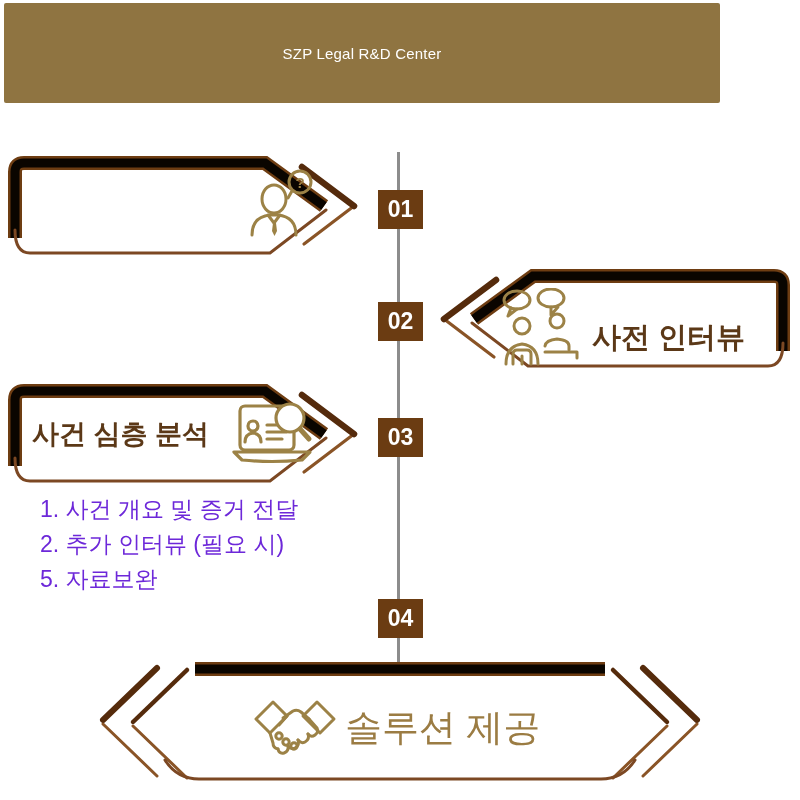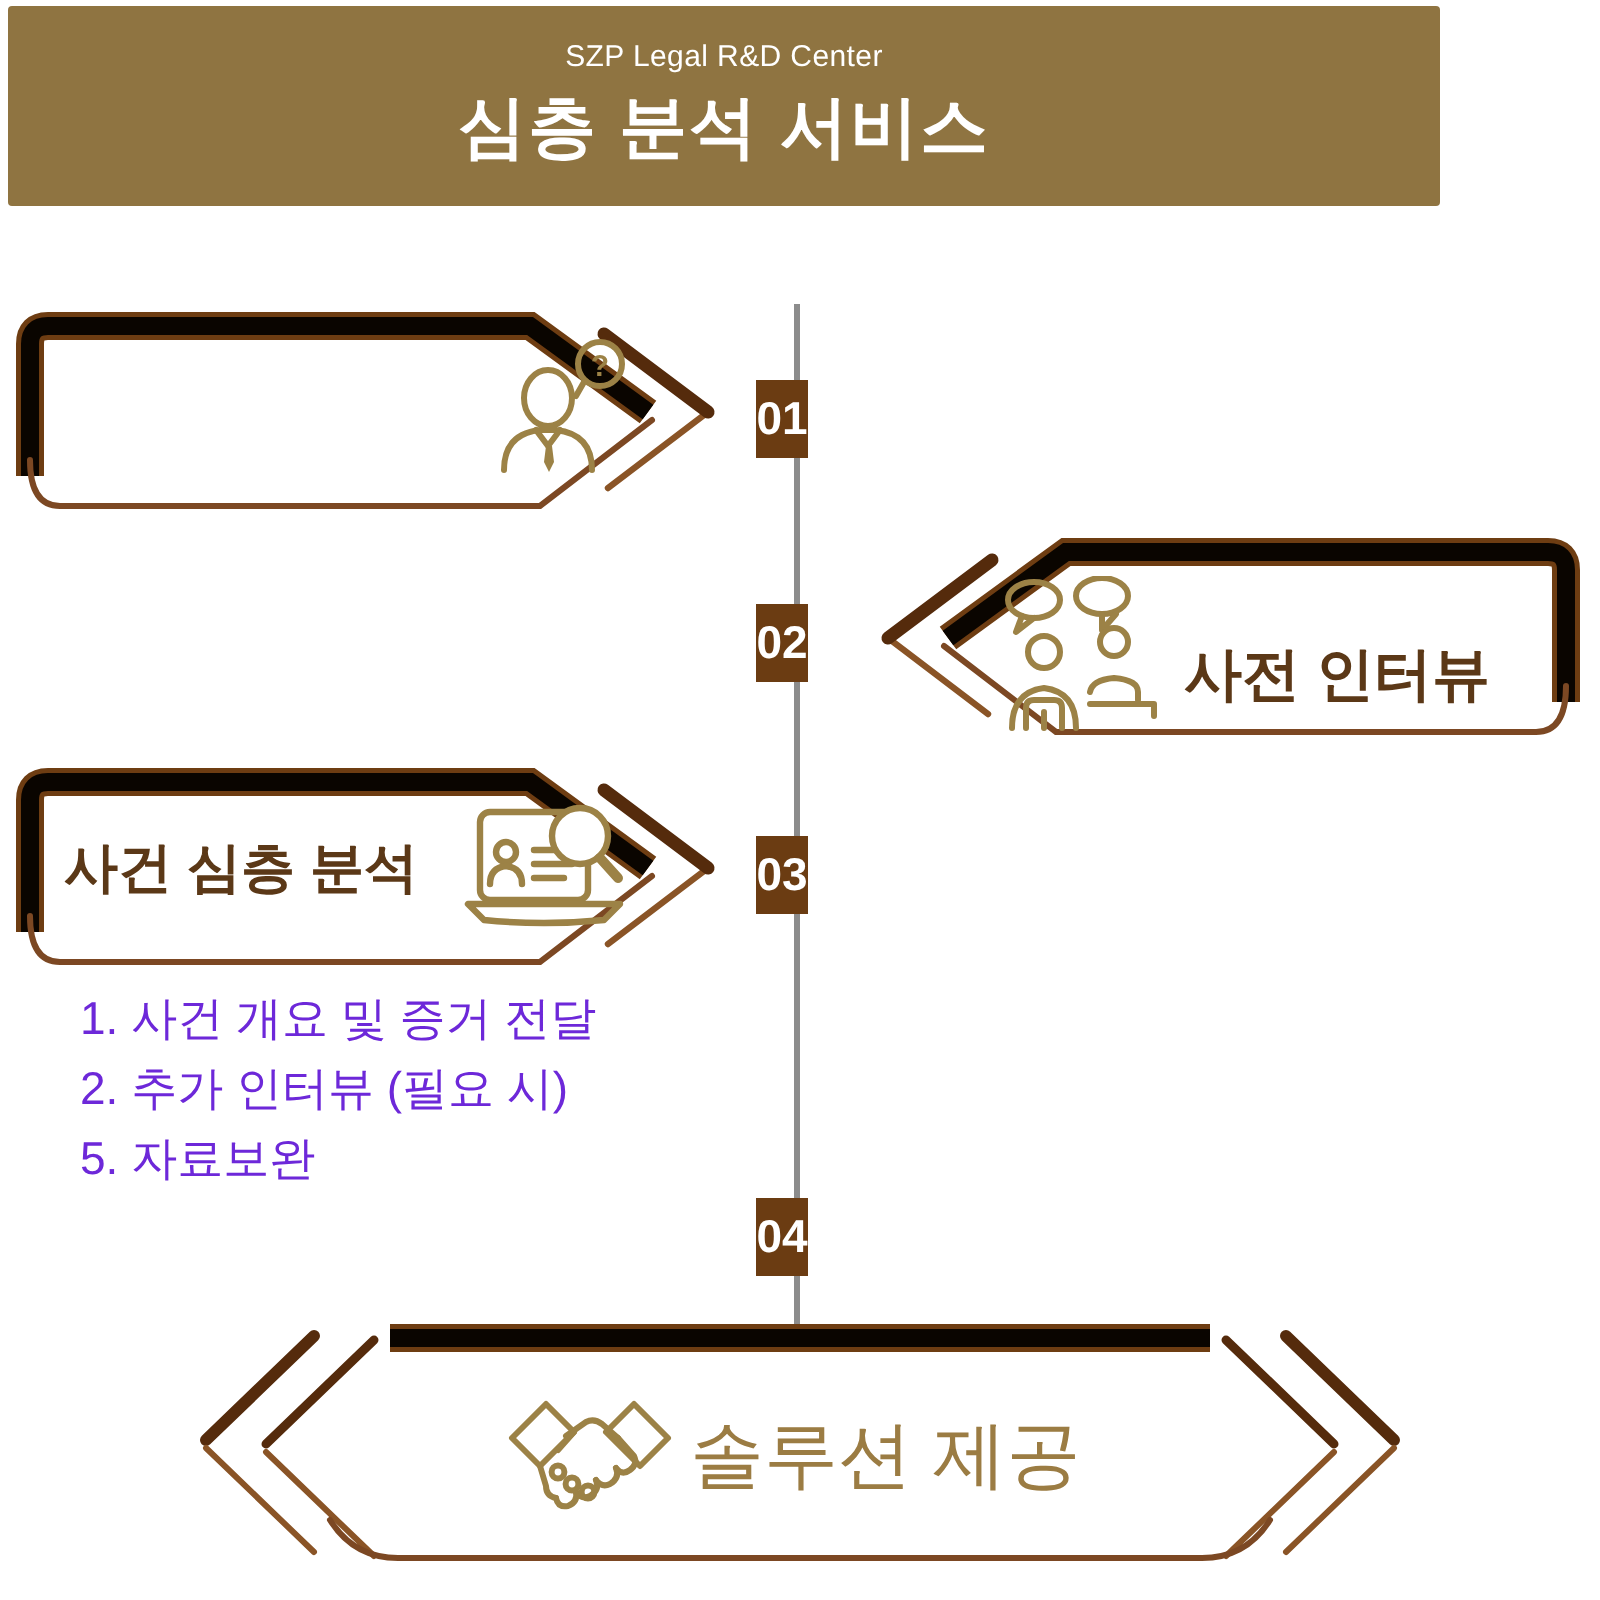--- a/index.html
+++ b/index.html
@@ -12,21 +12,21 @@
     position:absolute;left:4px;top:3px;width:716px;height:100px;
     background:#8F7441;border-radius:2px;color:#ffffff;
     display:flex;flex-direction:column;align-items:center;justify-content:center;gap:4px;
   }
   .banner .org{font-size:15px;letter-spacing:.2px;}
   .banner .title{font-size:34px;font-weight:bold;letter-spacing:1px;}
 
   
   .vline{position:absolute;left:397px;top:152px;width:3px;height:512px;background:#8C8C8C;}
   .numbox{
-    position:absolute;left:378px;width:26px;height:39px;background:#6B3C12;
+    position:absolute;left:378px;width:45px;height:39px;background:#6B3C12;
     color:#ffffff;font-size:23px;font-weight:bold;line-height:39px;text-align:center;
   }
   .n1{top:190px;} .n2{top:302px;} .n3{top:418px;} .n4{top:599px;}
 
   .cardsvg{position:absolute;}
   .card-label{
     position:absolute;color:#5B3817;font-weight:bold;font-size:27px;white-space:nowrap;
   }
   .iconwrap{position:absolute;}
   .details{
@@ -36,21 +36,20 @@
     position:absolute;left:345px;top:703px;color:#9B7C43;font-weight:normal;font-size:37px;white-space:nowrap;
   }
 </style>
 </head>
 <body>
 
 <div id="stage">
 
   <div class="banner">
     <div class="org">SZP Legal R&amp;D Center</div>
-    <div class="title">심층 분석 서비스</div>
   </div>
 
   <div class="vline"></div>
 
   <div class="numbox n1">01</div>
   <div class="numbox n2">02</div>
   <div class="numbox n3">03</div>
   <div class="numbox n4">04</div>
 
   <svg class="cardsvg" style="left:4px;top:150px" width="356" height="106" viewBox="0 0 356 106">

